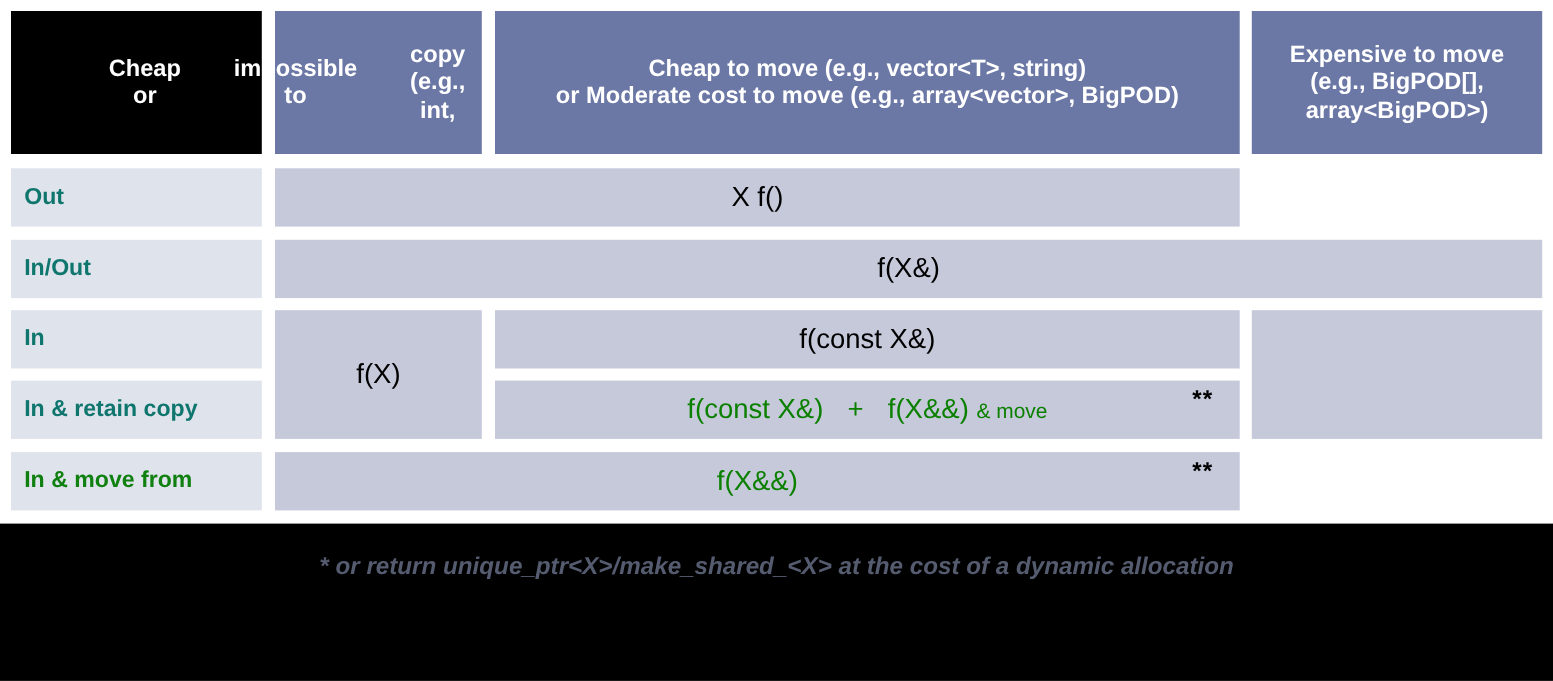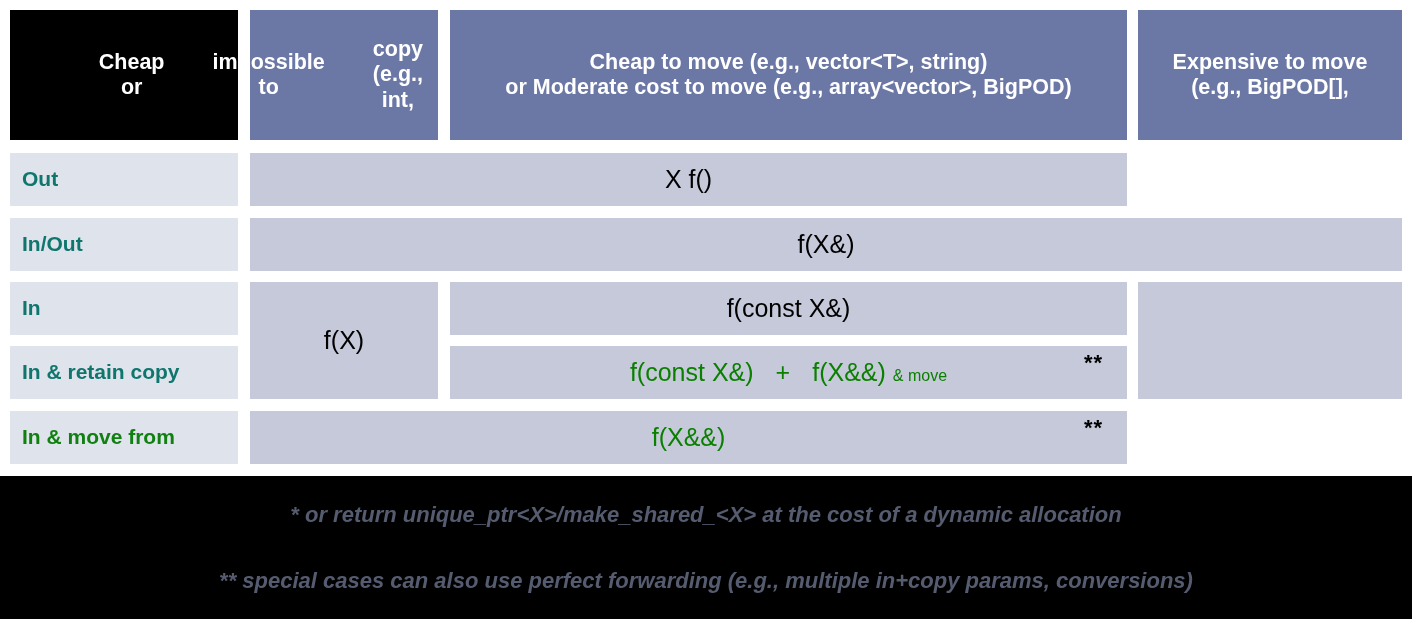--- a/index.html
+++ b/index.html
@@ -65,21 +65,21 @@
   
   .combo {
     display: flex;
     align-items: baseline;
     justify-content: center;
     gap: 0;
     width: 100%;
   }
   .combo .seg { color: #0b8000; font-size: 25px; }
   .combo .plus { color: #0b8000; font-size: 25px; padding: 0 22px; }
-  .combo .small { color: #0b8000; font-size: 16px; padding-left: 7px; }
+  .combo .small { color: #0b8000; font-size: 19px; padding-left: 7px; }
 
   
   .starmark {
     position: absolute;
     right: 24px;
     top: 4px;
     font-size: 22px;
     font-weight: bold;
     color: #000000;
     letter-spacing: 1px;
@@ -136,20 +136,23 @@
   </div>
 </div>
 
 <div class="cell hdr" style="left:1138px; top:10px; width:264px; height:130px; flex-direction:column;">
   <div>
     <b>Expensive to move</b>
   </div>
   <div>
     <span class="lt">(e.g., BigPOD</span><b>[]</b><span class="lt">,</span>
   </div>
+  <div>
+    <span class="lt">array&lt;BigPOD&gt;)</span>
+  </div>
 </div>
 
 <div class="cell rowlabel" style="left:10px; top:153px; width:228px; height:53px;">
   <span>Out</span>
 </div>
 <div class="cell rowlabel" style="left:10px; top:218px; width:228px; height:53px;">
   <span>In/Out</span>
 </div>
 <div class="cell rowlabel" style="left:10px; top:282px; width:228px; height:53px;">
   <span>In</span>
@@ -191,14 +194,13 @@
   <span></span>
 </div>
 
 <div class="cell data green" style="left:250px; top:411px; width:877px; height:53px; position:absolute;">
   <span>f(X&amp;&amp;)</span>
   <span class="starmark">**</span>
 </div>
 
 <div class="footband">
   <div class="footnote one">* or return unique_ptr&lt;X&gt;/make_shared_&lt;X&gt; at the cost of a dynamic allocation</div>
-  <div class="footnote two">** special cases can also use perfect forwarding (e.g., multiple in+copy params, conversions)</div>
 </div>
 
 </body></html>

